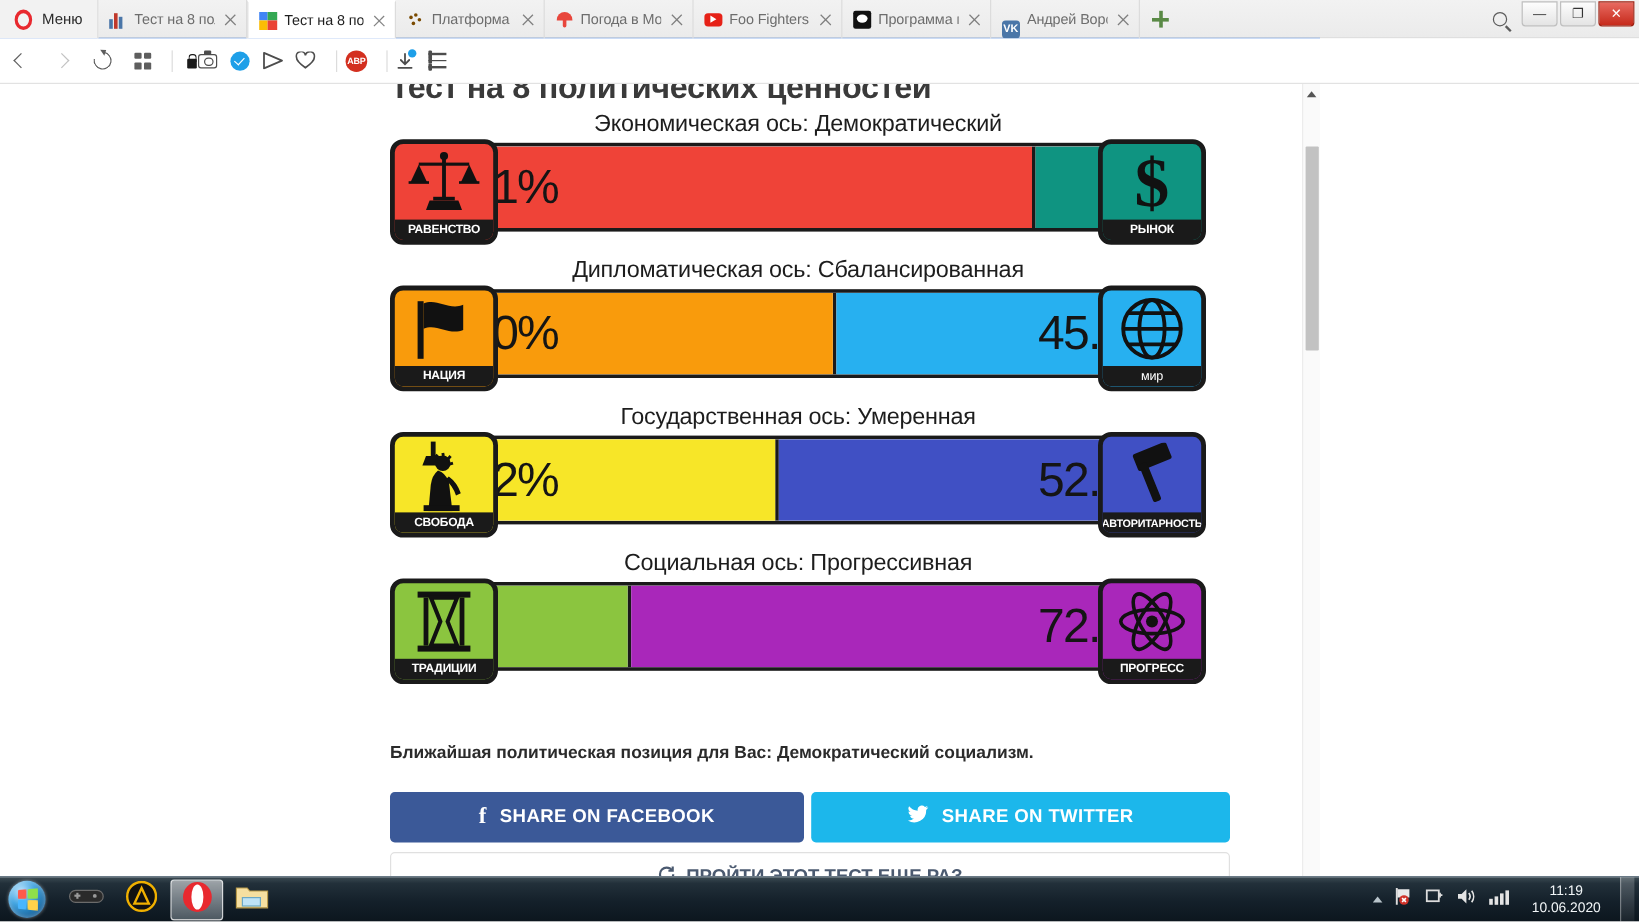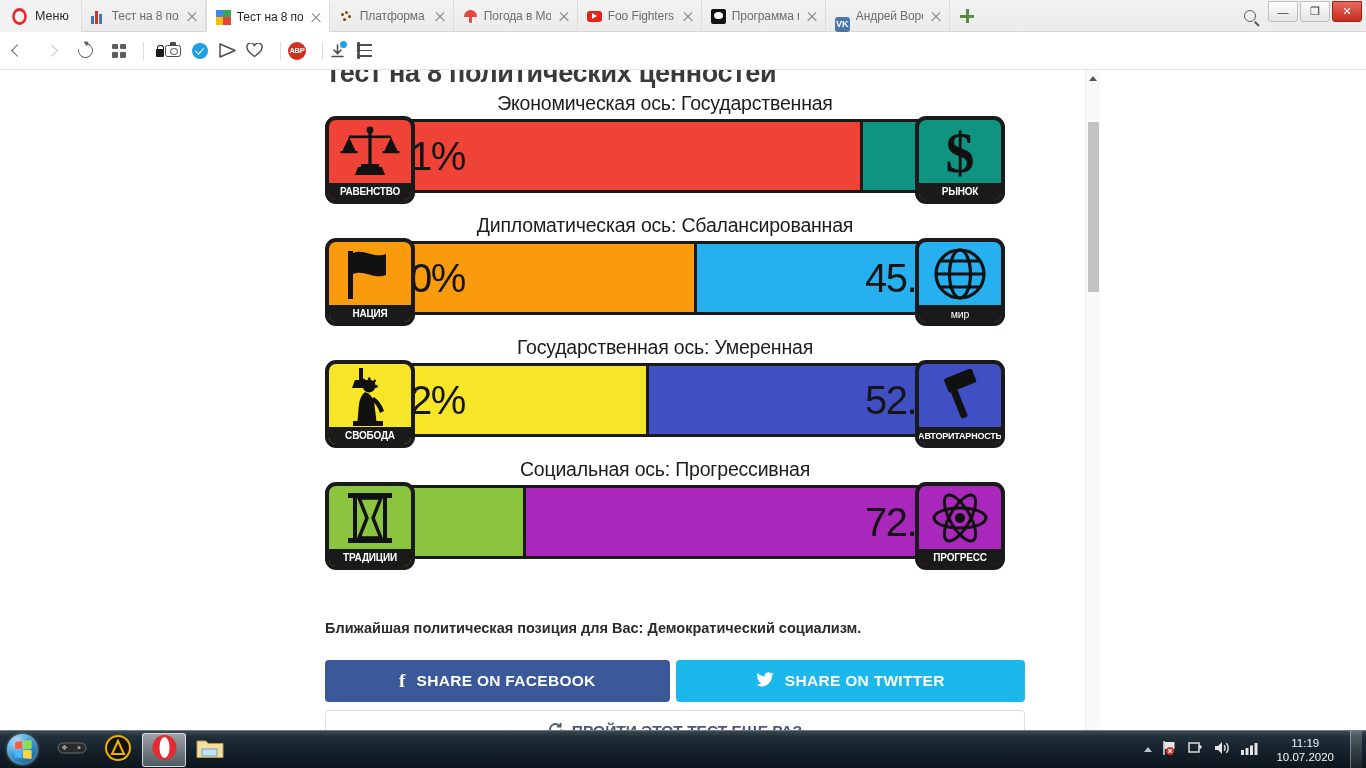--- a/index.html
+++ b/index.html
@@ -398,21 +398,21 @@
       </span>
     </div>
   </div>
 
   <div class="viewport">
     <div class="page">
 
       <div class="page-heading">Тест на 8 политических ценностей</div>
 
       <div class="axis" style="top:22px">
-        <div class="axis-label">Экономическая ось: Государственная</div>
+        <div class="axis-label">Экономическая ось: Демократический</div>
         <div class="axis-row">
           <div class="bar">
             <div class="seg left" style="width:82.1%;background:#ef4338">
               <span class="pct">82.1%</span>
             </div>
             <div class="divider"></div>
             <div class="seg right" style="width:17.9%;background:#0f9481">
               <span class="pct"></span>
             </div>
           </div>
@@ -695,17 +695,17 @@
     <span>
       <svg width="20" height="16" viewBox="0 0 20 16">
           <rect x="1" y="10" width="3" height="5" fill="#e4e4e4"></rect>
           <rect x="5.5" y="8" width="3" height="7" fill="#e4e4e4"></rect>
           <rect x="10" y="5.5" width="3" height="9.5" fill="#e4e4e4"></rect>
           <rect x="14.5" y="3" width="3" height="12" fill="#e4e4e4"></rect>
         </svg>
     </span>
     <div class="clock">
       <div>11:19</div>
-      <div>10.07.2020</div>
+      <div>10.06.2020</div>
     </div>
     <div class="showdesk"></div>
   </div>
 </div>
 
 </body></html>

